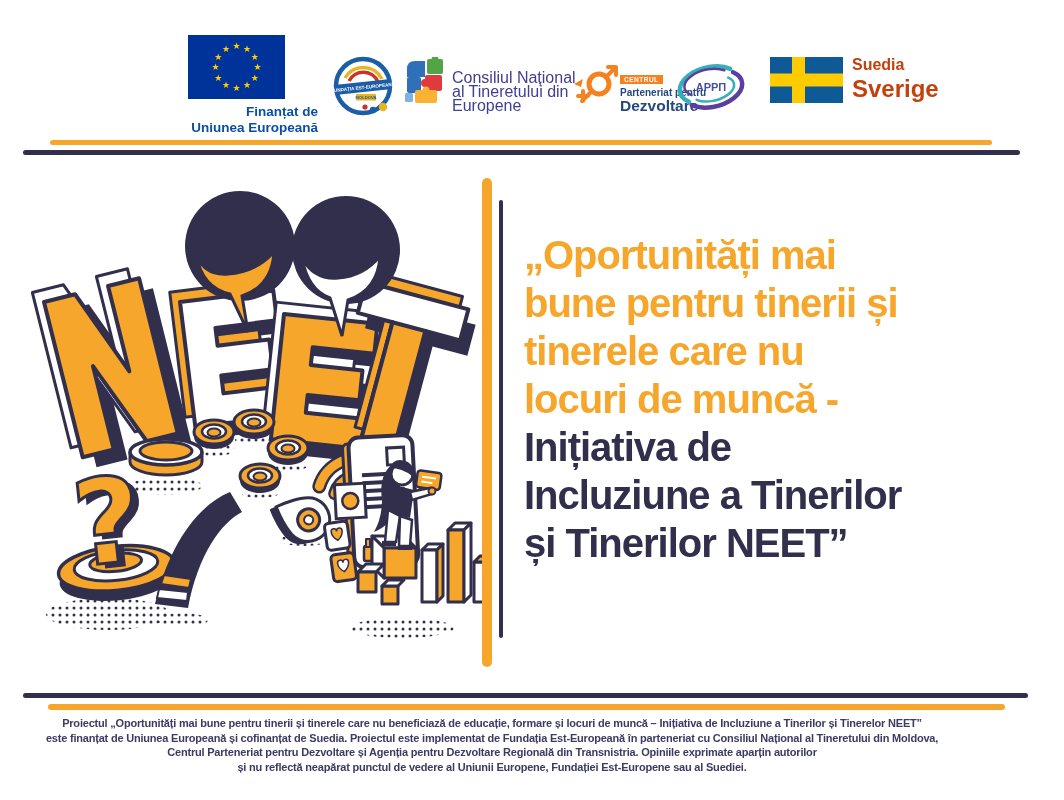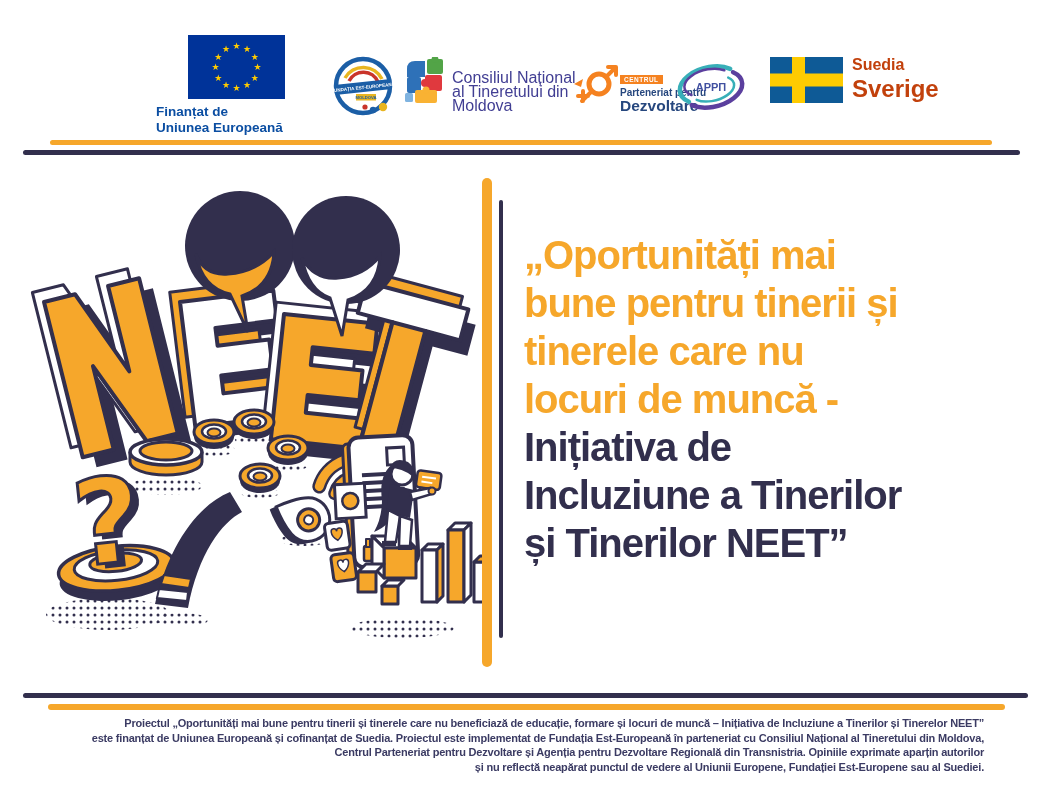--- a/index.html
+++ b/index.html
@@ -3,21 +3,21 @@
 <meta charset="utf-8">
 <style>
   html,body{margin:0;padding:0;}
   body{
     width:1064px;height:800px;position:relative;background:#ffffff;
     font-family:"Liberation Sans", sans-serif;overflow:hidden;
   }
   .abs{position:absolute;}
   
   .eu-caption{
-    left:156px;top:104px;width:162px;text-align:left;
+    left:156px;top:104px;width:162px;text-align:right;
     color:#0B4EA2;font-weight:bold;font-size:13.5px;line-height:16px;
   }
   .cntm-text{
     left:452px;top:71px;width:170px;color:#413E93;
     font-size:16px;line-height:14px;font-weight:400;
   }
   .cpd-text{left:620px;top:68px;width:120px;}
   .cpd-badge{
     display:inline-block;background:#F58220;color:#ffffff;
     font-size:6.5px;font-weight:bold;padding:1px 4px;letter-spacing:.5px;
@@ -34,21 +34,21 @@
   
   .title-block{
     left:524px;top:194px;width:500px;
     font-weight:bold;font-size:40px;line-height:48px;letter-spacing:-1px;margin-top:37px;
   }
   .title-line{display:block;white-space:nowrap;}
   .t-orange{color:#F6A72B;}
   .t-navy{color:#322F4D;}
   
   .footer{
-    left:0;top:716px;width:984px;text-align:right;
+    left:0;top:716px;width:984px;text-align:center;
     color:#3B3B63;font-weight:bold;font-size:11px;line-height:14.6px;
     letter-spacing:-0.2px;
   }
   .footer div{white-space:nowrap;}
 </style>
 </head>
 <body>
 
 <div class="abs" style="left:0;top:0;width:1064px;height:140px;">
 
@@ -95,21 +95,21 @@
     <rect x="24" y="2" width="16" height="15" rx="2" fill="#52A447"></rect>
     <circle cx="32" cy="2.5" r="3.5" fill="#52A447"></circle>
     <rect x="22" y="18" width="17" height="16" rx="2" fill="#E0393E"></rect>
     <circle cx="22" cy="26" r="4" fill="#E0393E"></circle>
     <rect x="12" y="33" width="22" height="13" rx="2" fill="#F9B233"></rect>
     <circle cx="23" cy="33" r="3.5" fill="#F9B233"></circle>
     <rect x="2" y="36" width="8" height="9" rx="1.5" fill="#7FB3E0"></rect>
   </svg>
   <div class="abs cntm-text">
     <div>Consiliul Național</div>
-    <div>al Tineretului din Moldova</div>
+    <div>al Tineretului din Europene</div>
   </div>
 
   <svg class="abs" style="left:572px;top:60px;" width="48" height="46" viewBox="0 0 48 46">
     <circle cx="27" cy="24" r="10" fill="none" stroke="#F58220" stroke-width="5"></circle>
     <path d="M34,17 L44,7 M44,7 h-8 M44,7 v8" stroke="#F58220" stroke-width="4" fill="none" stroke-linecap="round"></path>
     <path d="M20,31 L10,41 M6,36 h10 M11,31 v10" stroke="#F58220" stroke-width="4" fill="none" stroke-linecap="round"></path>
     <path d="M2,24 l9,-5 l-2,8 z" fill="#F58220"></path>
   </svg>
   <div class="abs cpd-text">
     <span class="cpd-badge">CENTRUL</span>

